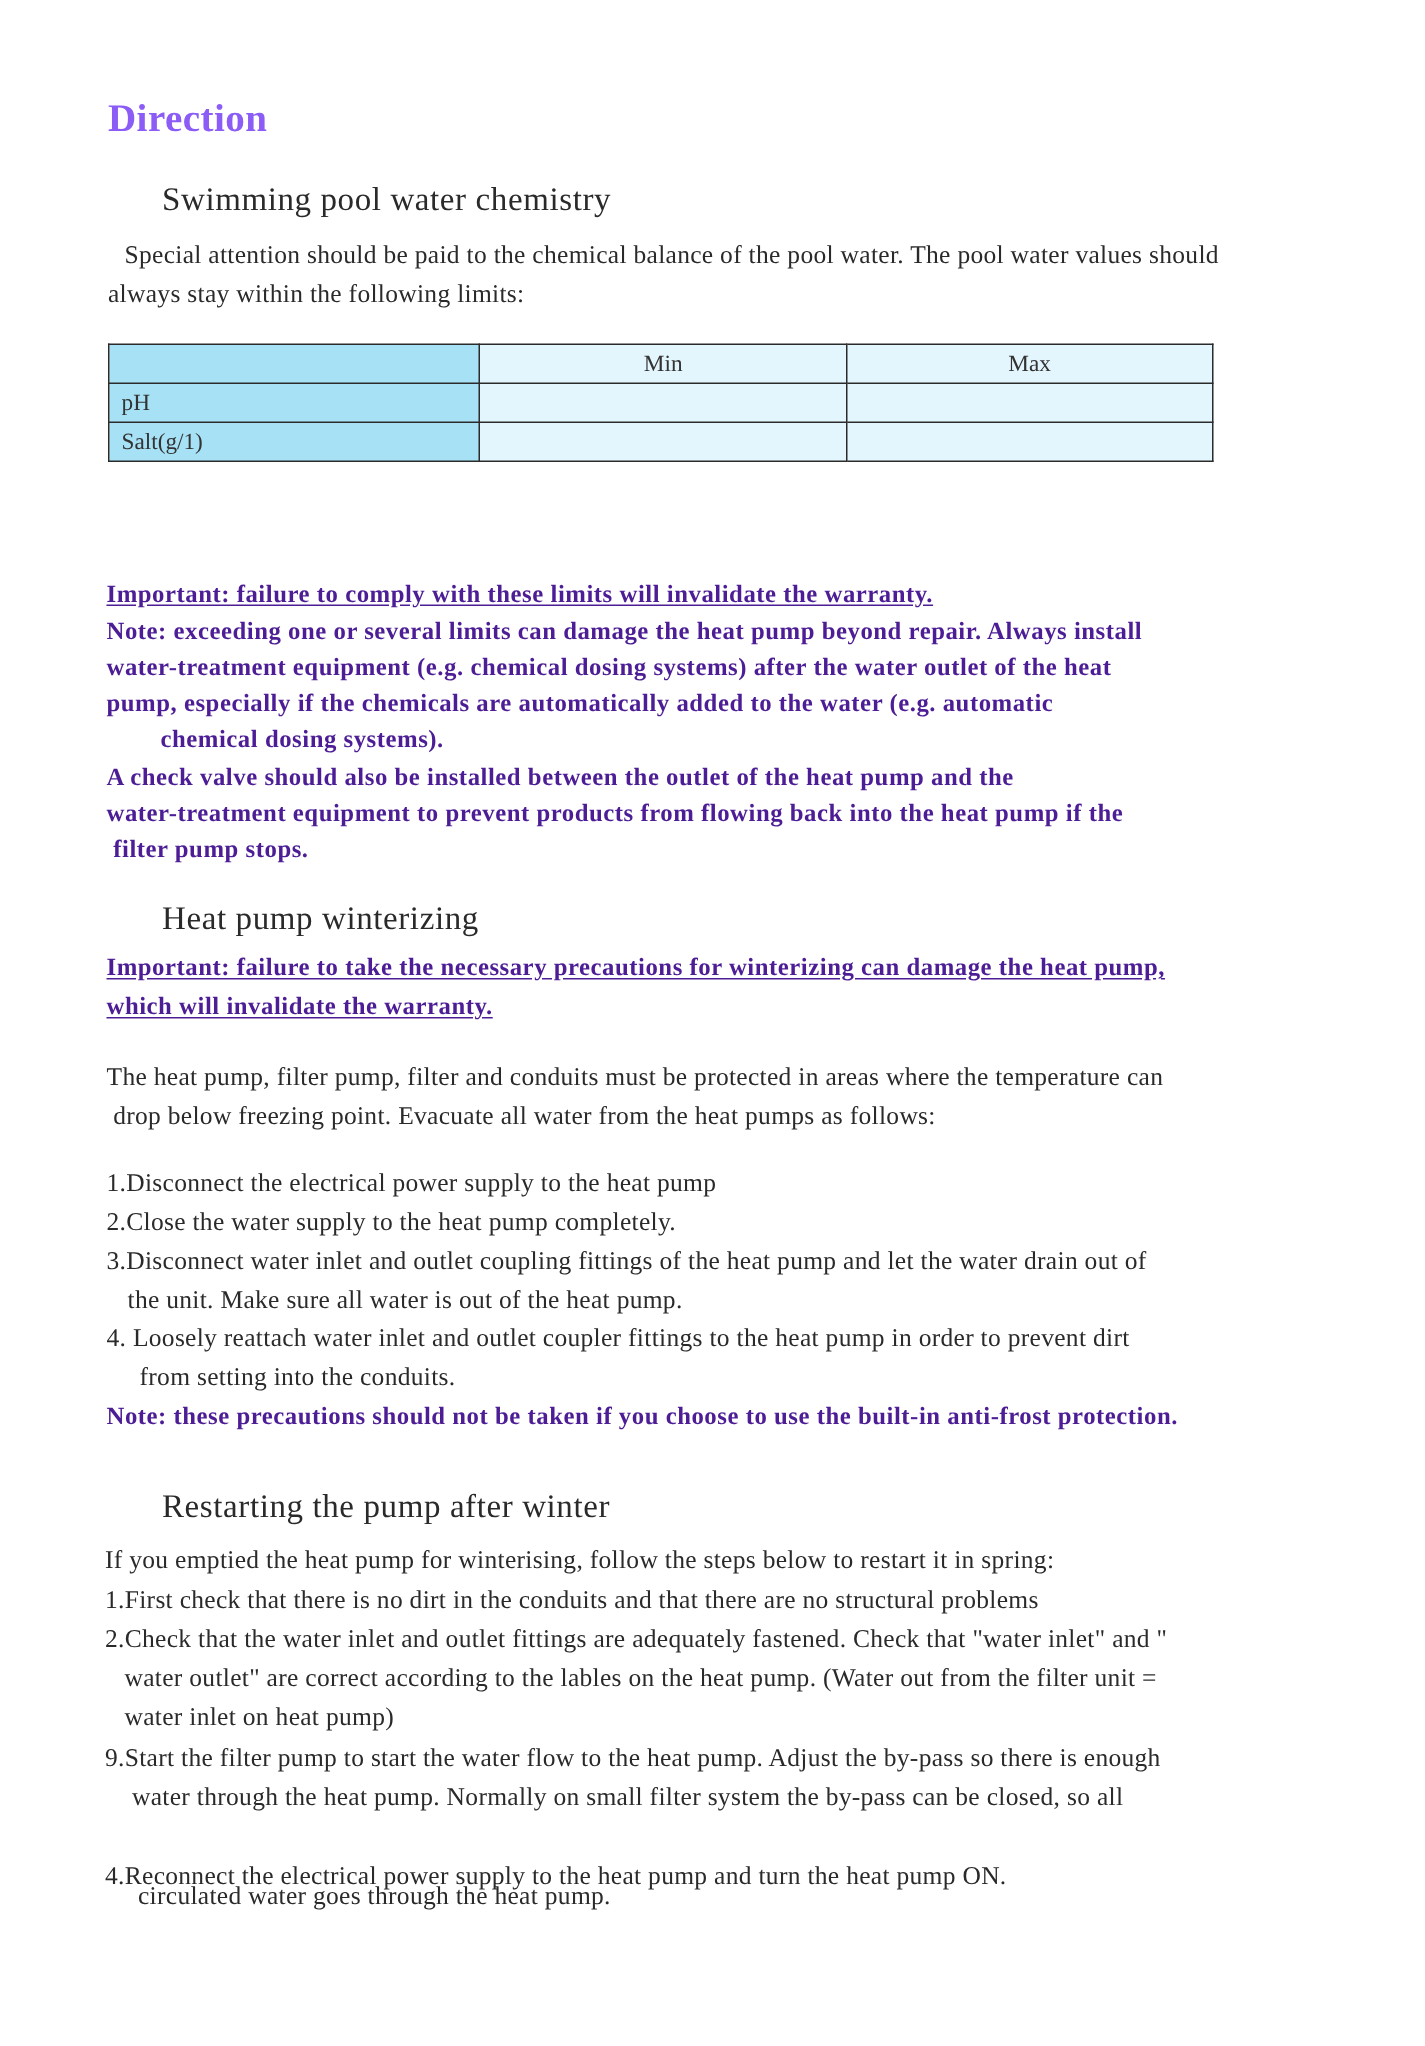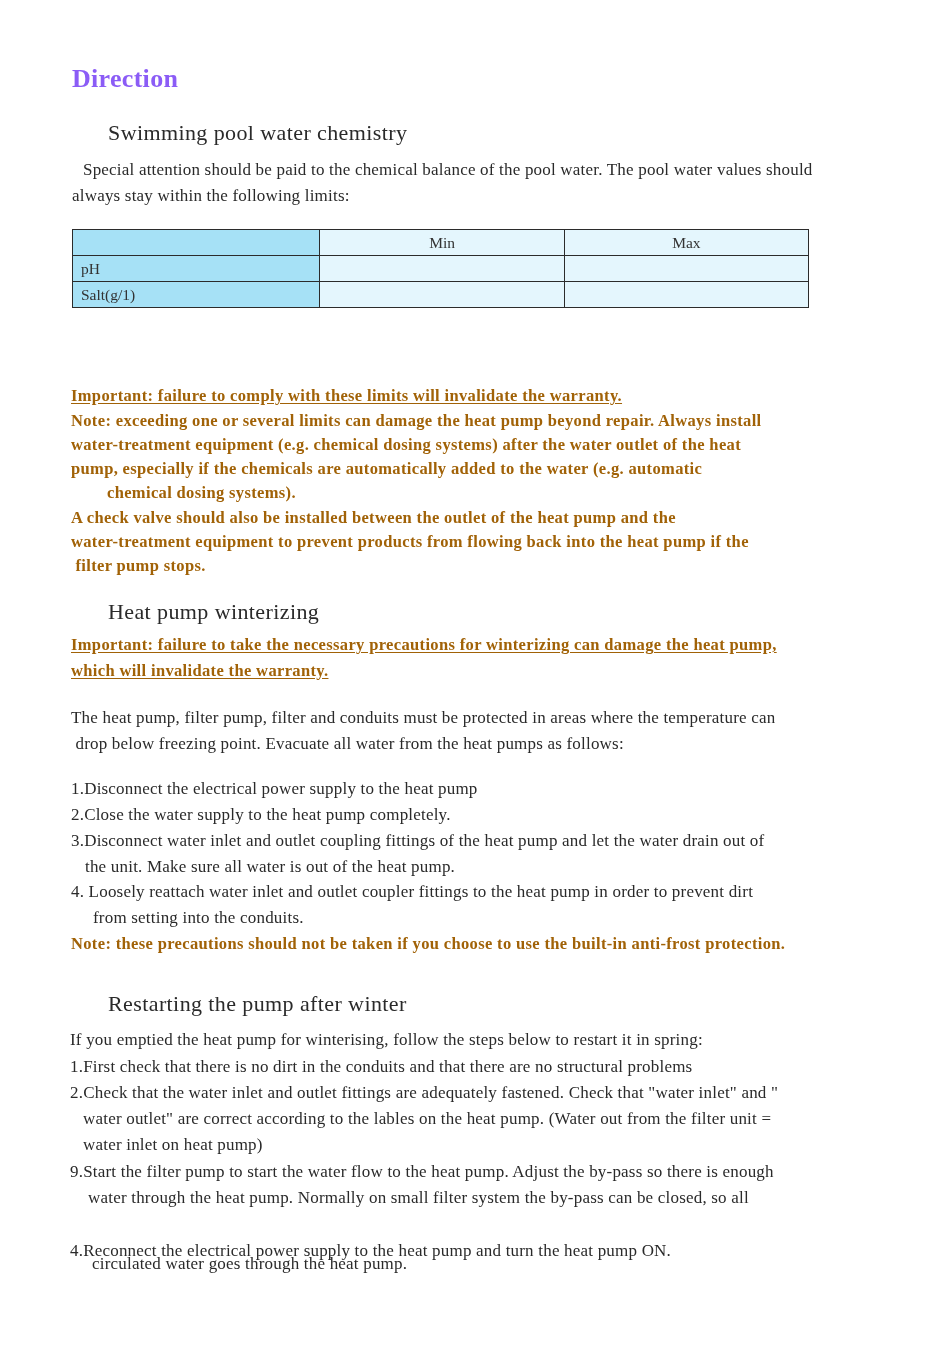--- a/index.html
+++ b/index.html
@@ -5,21 +5,21 @@
     html, body { margin: 0; padding: 0; background: #ffffff; }
     body {
       width: 950px; height: 1364px; position: relative; overflow: hidden;
       font-family: "Liberation Serif", "DejaVu Serif", serif;
       color: #222222;
     }
     .abs { position: absolute; white-space: nowrap; }
     .h1 { font-weight: bold; font-size: 26px; letter-spacing: 0.3px; color: #8b5cf6; }
     .h2 { font-size: 22px; letter-spacing: 0.4px; color: #2a2a2a; }
     .p  { font-size: 17px; letter-spacing: 0.2px; color: #2a2a2a; }
-    .b  { font-size: 16.5px; font-weight: bold; letter-spacing: 0.35px; color: #a16207; }
+    .b  { font-size: 16.5px; font-weight: bold; letter-spacing: 0.35px; color: #4c1d95; }
     .u  { text-decoration: underline; text-underline-offset: 2px; }
 
     table.limits {
       position: absolute; left: 72px; top: 229px;
       width: 737px; border-collapse: collapse;
       font-size: 15.5px; color: #333;
     }
     table.limits td {
       border: 1px solid #2b2b2b; height: 25px; padding: 0 8px;
       background: #e4f6fd;

